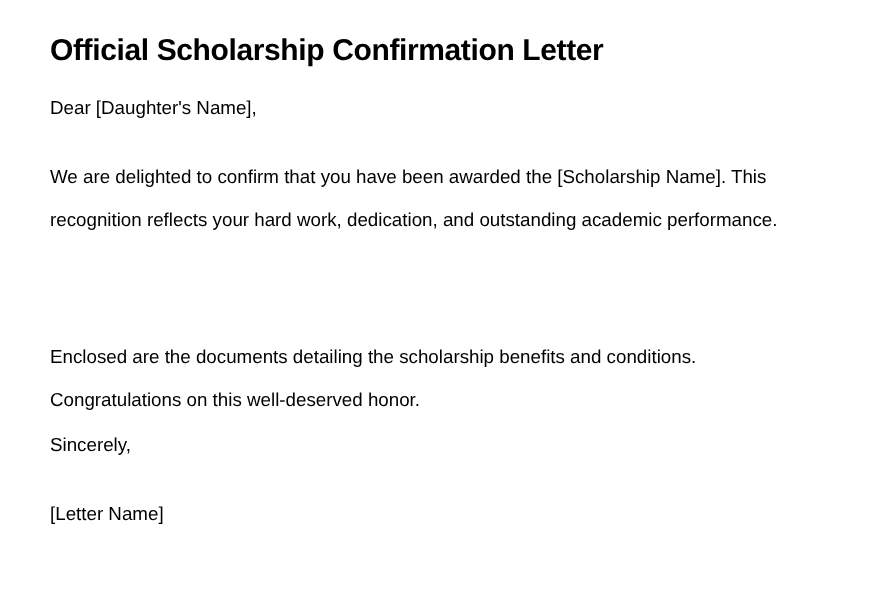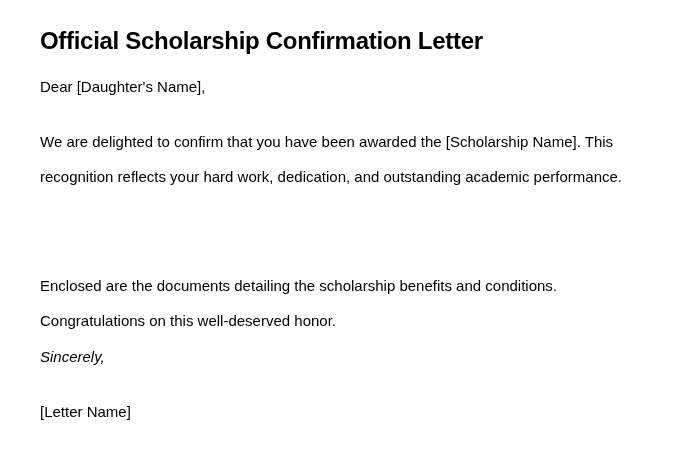--- a/index.html
+++ b/index.html
@@ -3,21 +3,21 @@
 <meta charset="utf-8">
 <style>
   html, body { margin: 0; padding: 0; background: #ffffff; }
   body { width: 700px; height: 475px; overflow: hidden; font-family: "Liberation Sans", sans-serif; color: #000; }
   .page { position: relative; width: 700px; height: 475px; }
   h1 { position: absolute; left: 40px; top: 25px; margin: 0; font-size: 24px; font-weight: bold; letter-spacing: -0.3px; line-height: 32px; }
   p { position: absolute; left: 40px; margin: 0; font-size: 15px; line-height: 35px; width: 620px; }
   #p-greeting { top: 69px; }
   #p-body1 { top: 124px; }
   #p-body2 { top: 249px; margin-top: 19px; }
-  #p-closing { top: 339px; font-style: italic; }
+  #p-closing { top: 339px; }
   #p-sign { top: 394px; }
 </style>
 </head>
 <body>
 
 <div class="page">
   <h1>Official Scholarship Confirmation Letter</h1>
   <p id="p-greeting">Dear [Daughter's Name],</p>
   <p id="p-body1">We are delighted to confirm that you have been awarded the [Scholarship Name]. This recognition reflects your hard work, dedication, and outstanding academic performance.</p>
   <p id="p-body2">Enclosed are the documents detailing the scholarship benefits and conditions. Congratulations on this well-deserved honor.</p>

